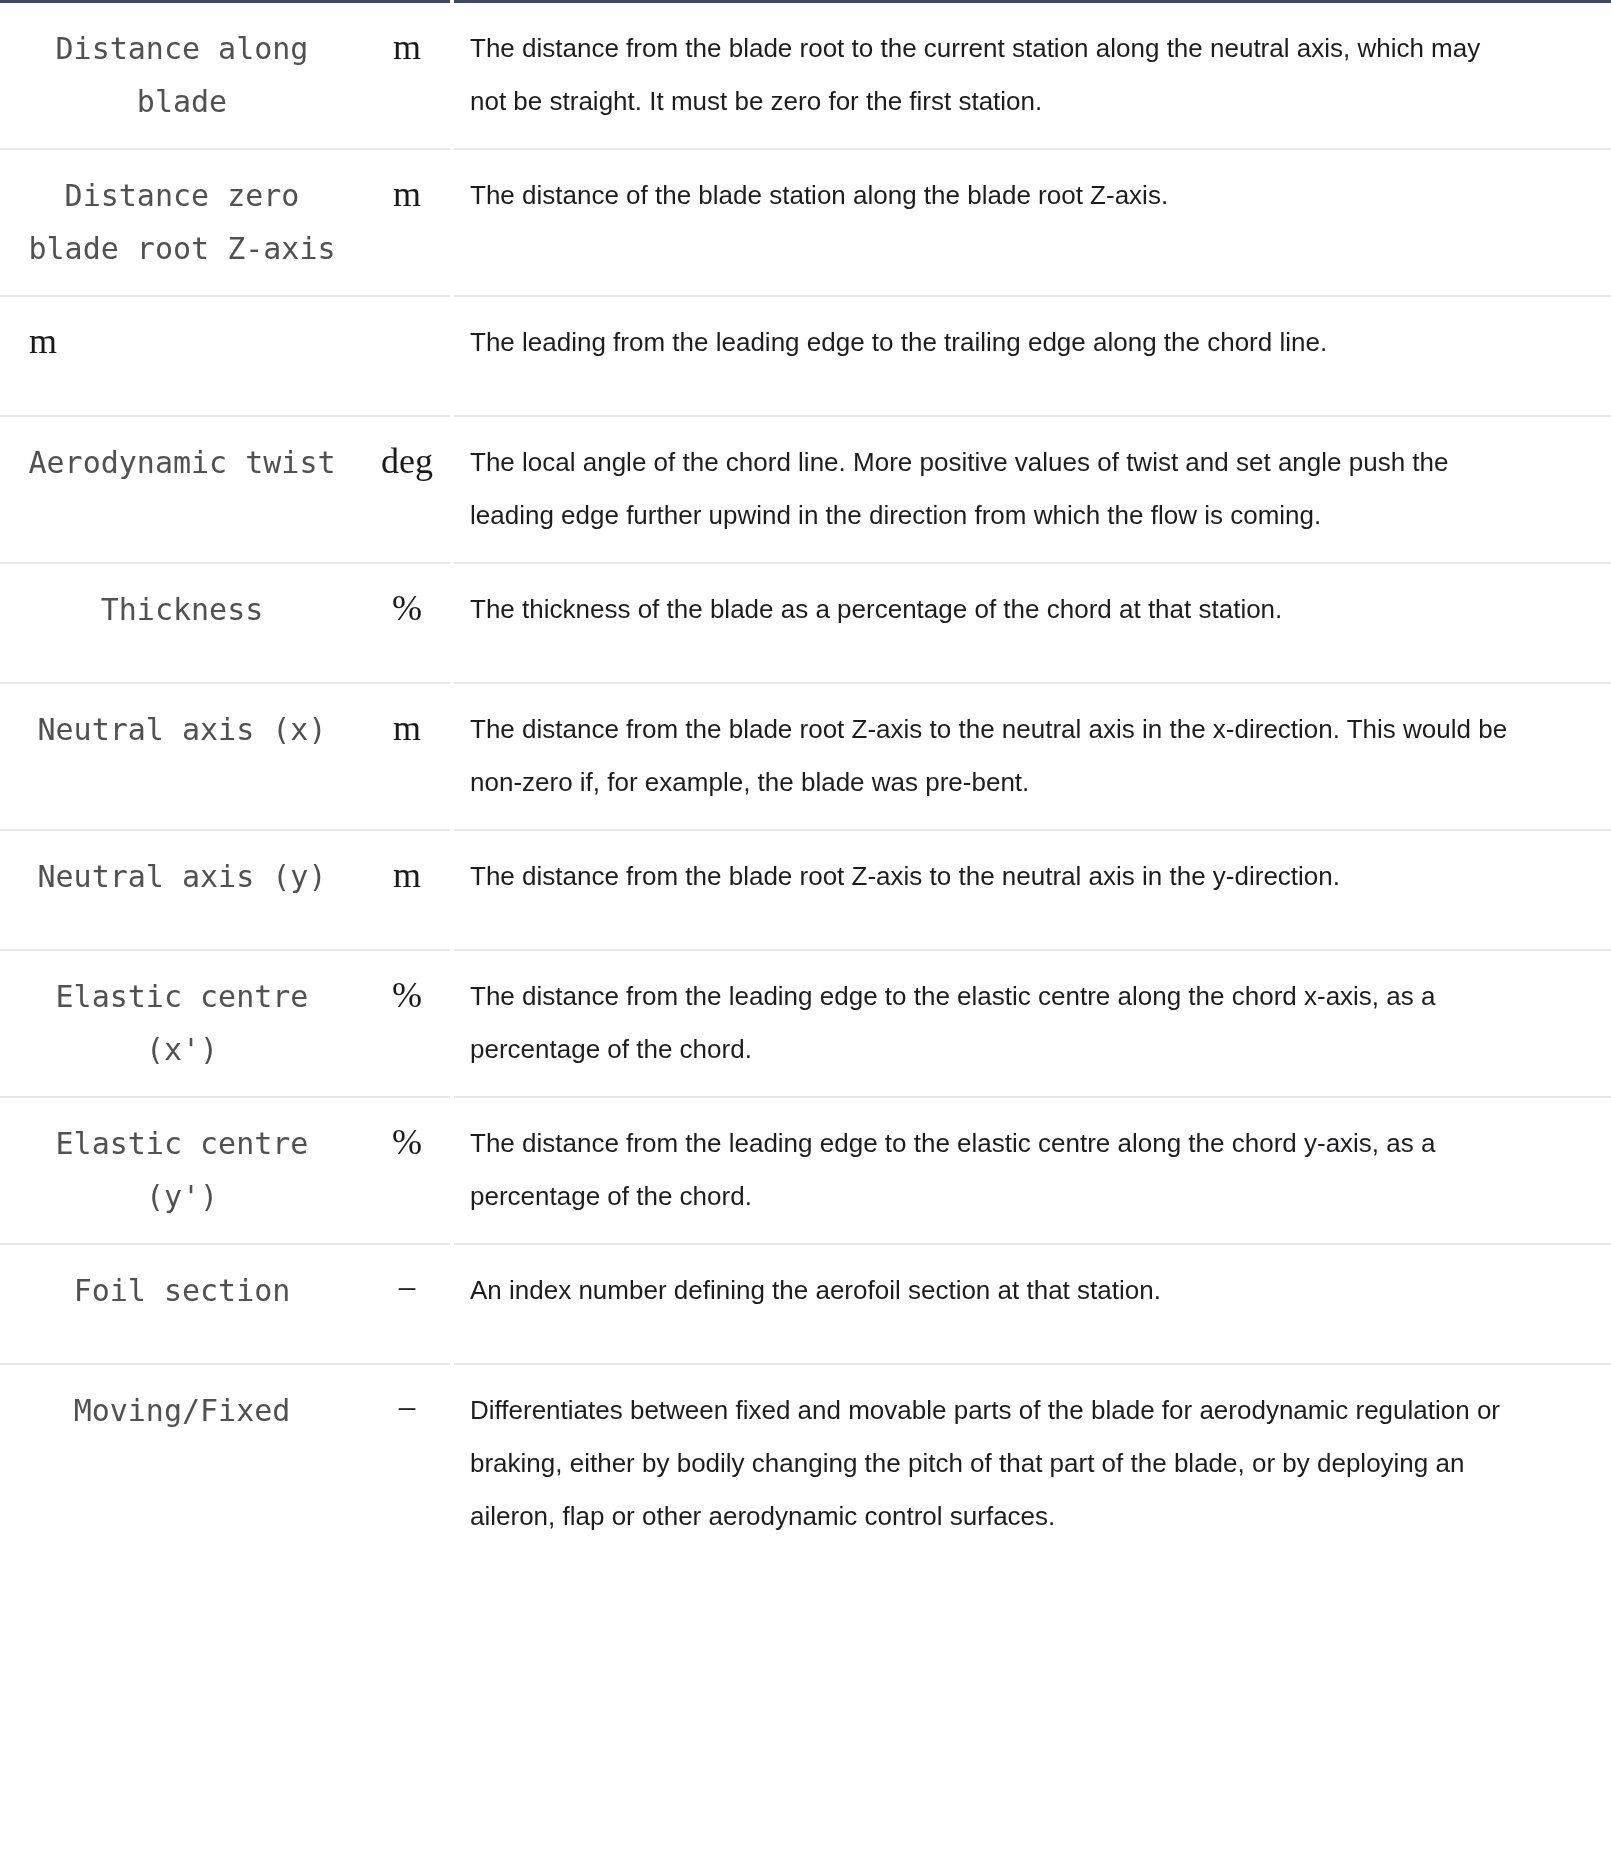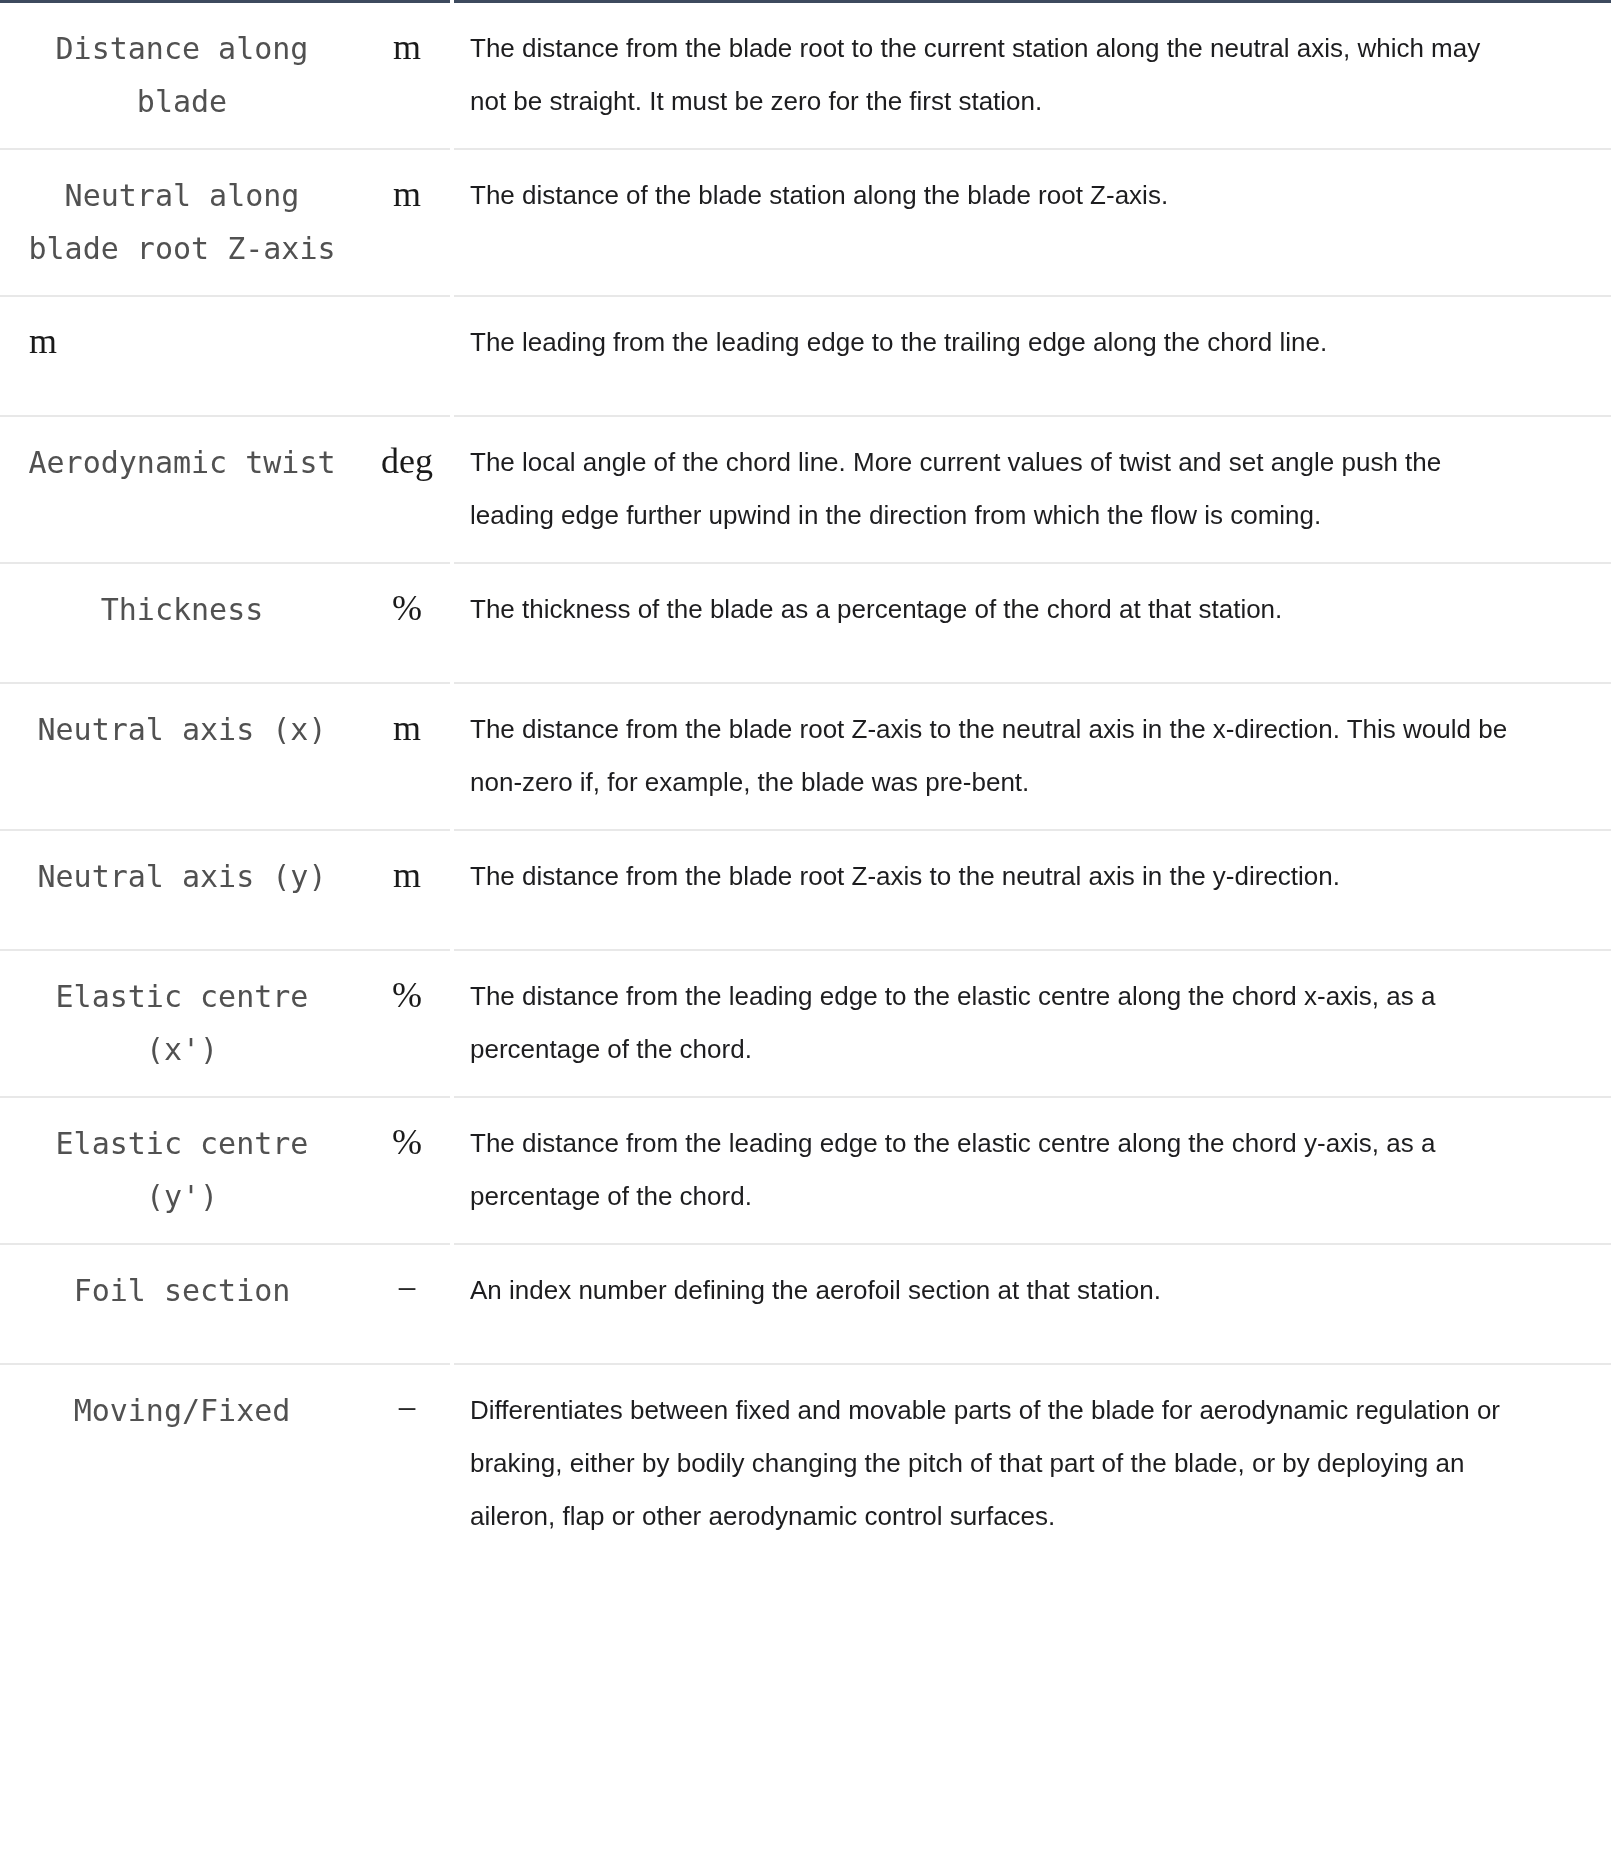--- a/index.html
+++ b/index.html
@@ -74,39 +74,39 @@
     <div class="row first">
       <div class="cell-left">
         <div class="p-name">Distance along blade</div>
         <div class="p-unit">m</div>
       </div>
       <div class="cell-right p-desc">The distance from the blade root to the current station along the neutral axis, which may not be straight. It must be zero for the first station.</div>
     </div>
 
     <div class="row">
       <div class="cell-left">
-        <div class="p-name">Neutral along blade root Z-axis</div>
+        <div class="p-name">Distance zero blade root Z-axis</div>
         <div class="p-unit">m</div>
       </div>
       <div class="cell-right p-desc">The distance of the blade station along the blade root Z-axis.</div>
     </div>
 
     <div class="row">
       <div class="cell-left">
         <div class="p-unit">m</div>
       </div>
       <div class="cell-right p-desc">The leading from the leading edge to the trailing edge along the chord line.</div>
     </div>
 
     <div class="row">
       <div class="cell-left">
         <div class="p-name">Aerodynamic twist</div>
         <div class="p-unit">deg</div>
       </div>
-      <div class="cell-right p-desc">The local angle of the chord line. More current values of twist and set angle push the leading edge further upwind in the direction from which the flow is coming.</div>
+      <div class="cell-right p-desc">The local angle of the chord line. More positive values of twist and set angle push the leading edge further upwind in the direction from which the flow is coming.</div>
     </div>
 
     <div class="row">
       <div class="cell-left">
         <div class="p-name">Thickness</div>
         <div class="p-unit">%</div>
       </div>
       <div class="cell-right p-desc">The thickness of the blade as a percentage of the chord at that station.</div>
     </div>
 

